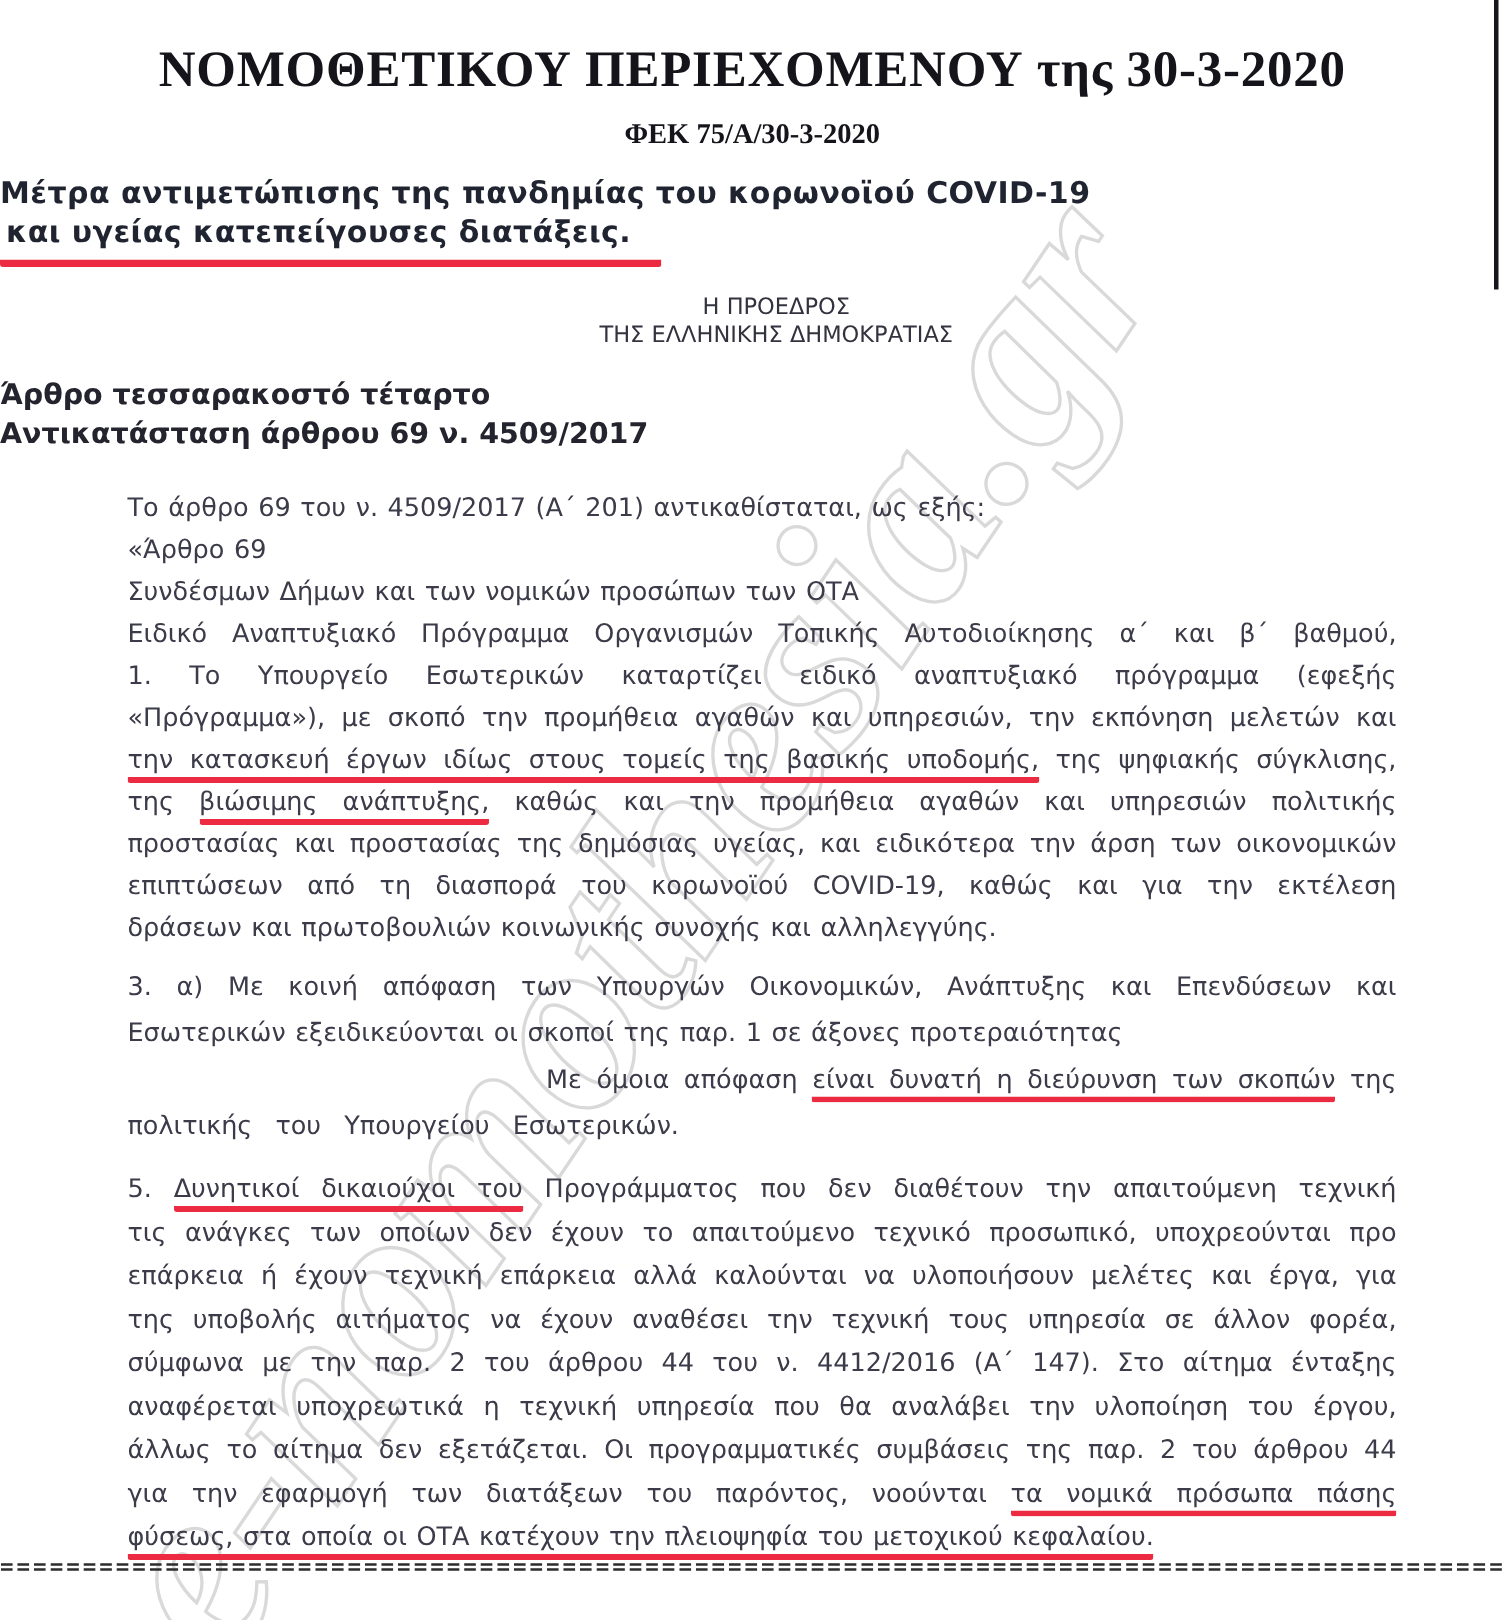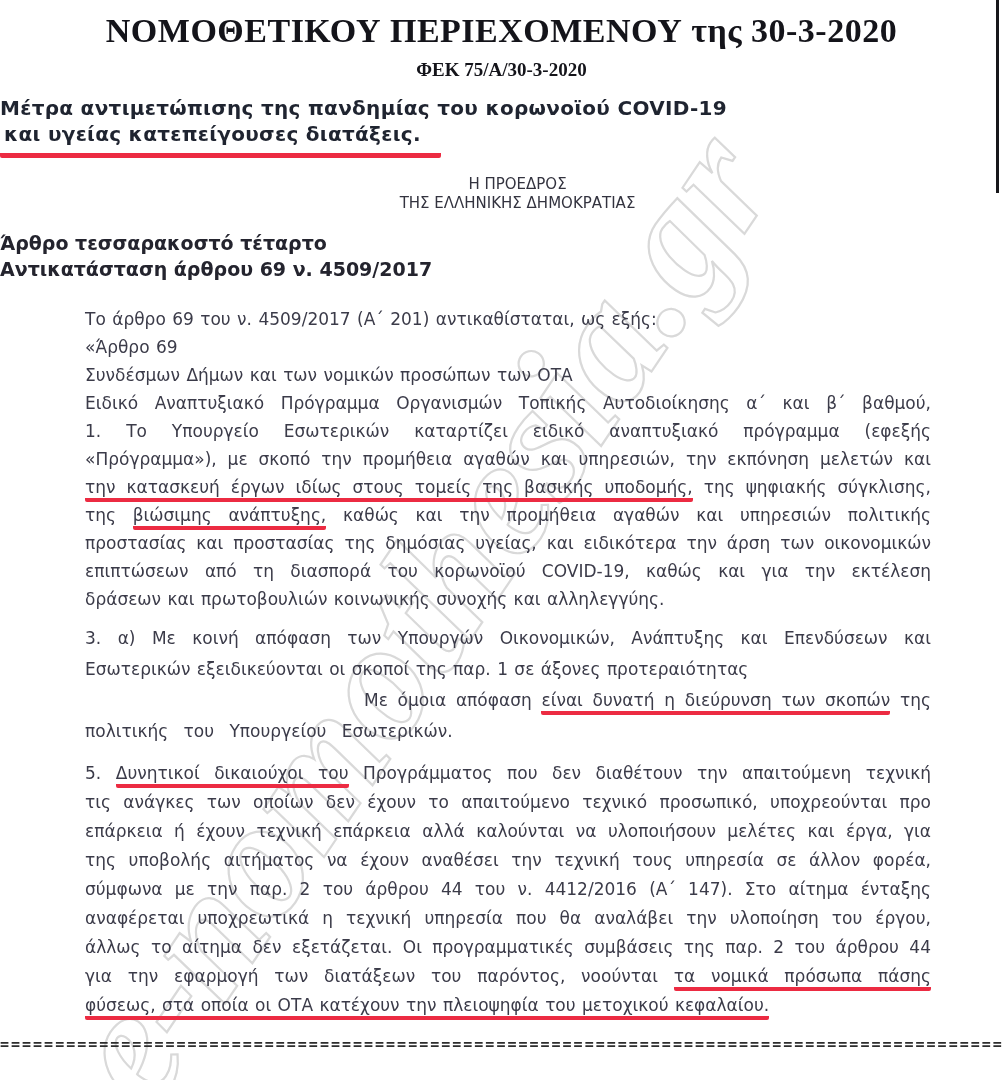--- a/index.html
+++ b/index.html
@@ -33,21 +33,21 @@
     letter-spacing: 1px;
   }
   
   .edge-line {
     position: absolute; top: 0; left: 996px;
     width: 3px; height: 193px;
     background: #17171b; z-index: 2;
   }
   
   .doc-title {
-    margin: 0; padding-top: 13px;
+    margin: 16px; padding-top: 13px;
     text-align: center;
     font-family: "Liberation Serif", "DejaVu Serif", serif;
     font-weight: bold; font-size: 34px; line-height: 35px;
     color: #14141a; letter-spacing: 0.5px;
   }
   .gazette {
     text-align: center;
     font-family: "Liberation Serif", "DejaVu Serif", serif;
     font-weight: bold; font-size: 19px; line-height: 20px;
     color: #14141a; margin-top: 12px;

